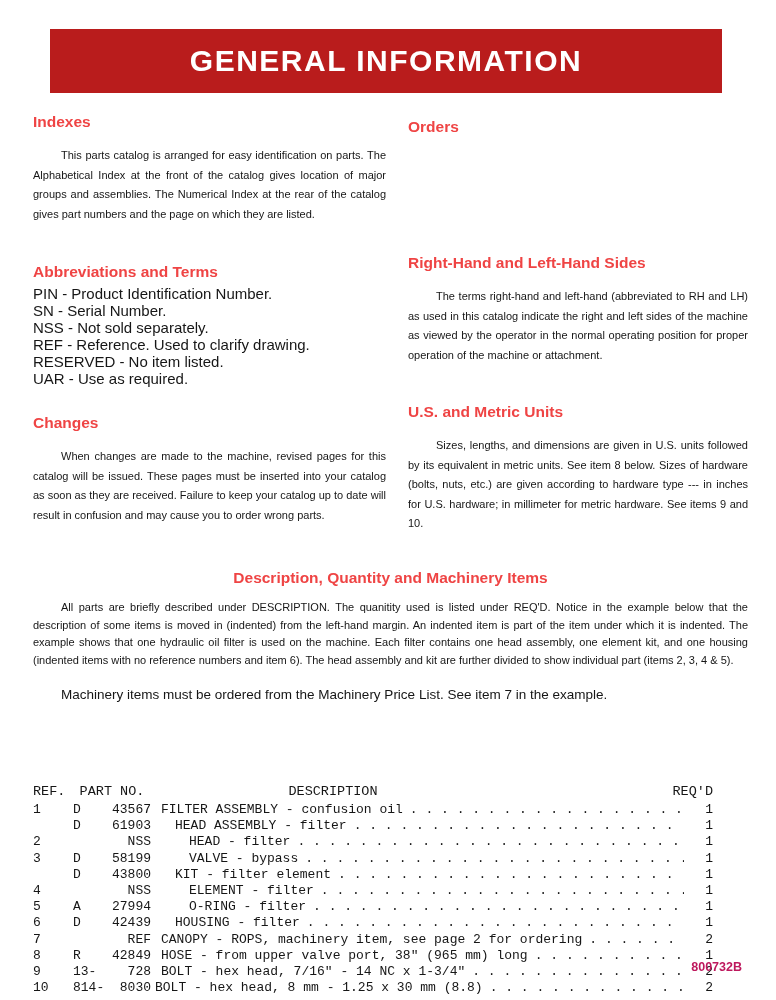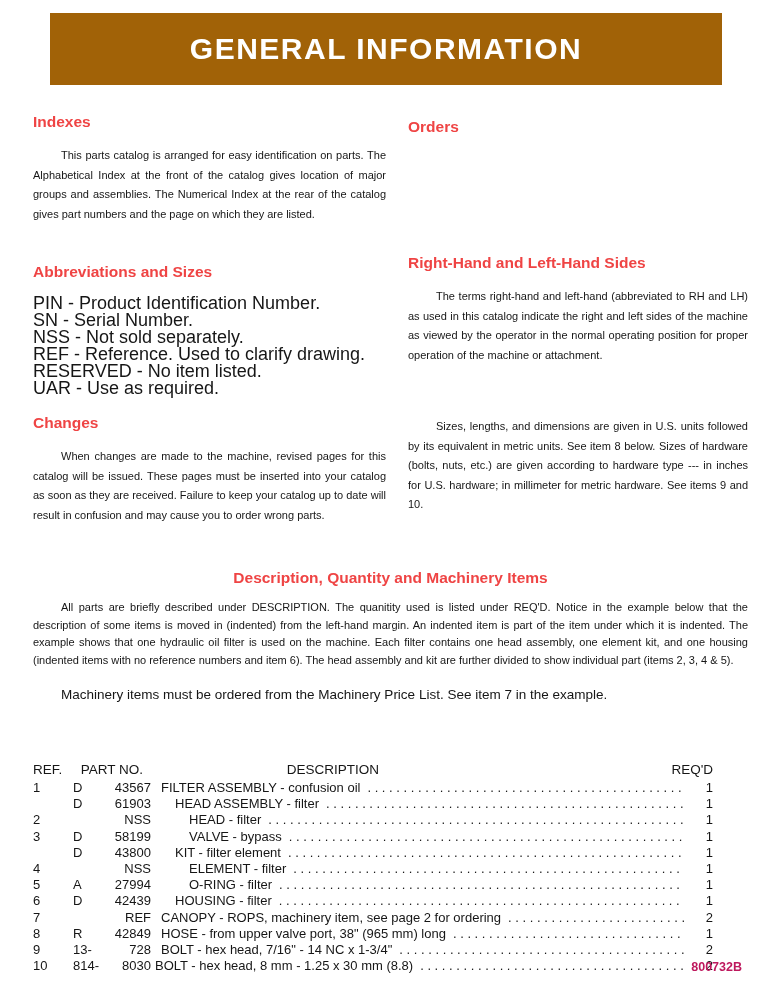--- a/index.html
+++ b/index.html
@@ -2,43 +2,43 @@
 <html><head>
 <meta charset="utf-8">
 <style>
   html,body{margin:0;padding:0;background:#e8e8e8;}
   .page{
     position:relative;width:776px;height:1000px;margin:0 auto;background:#ffffff;
     font-family:"Liberation Sans",sans-serif;color:#161616;overflow:hidden;
   }
   
   .header-bar{
-    position:absolute;left:50px;top:13px;width:672px;height:72px;background:#a16207;
+    position:absolute;left:50px;top:29px;width:672px;height:64px;background:#b91c1c;
     display:flex;align-items:center;justify-content:center;
   }
   .header-title{color:#fff;font-size:30px;font-weight:bold;letter-spacing:1.5px;}
   
   .col{position:absolute;top:105px;}
   .col-left{left:33px;width:353px;}
   .col-right{left:408px;width:340px;}
   .sec{position:absolute;left:0;right:0;}
   .sec-indexes{top:7px;} .sec-abbrev{top:157px;} .sec-changes{top:308px;}
   .sec-orders{top:12px;} .sec-sides{top:148px;} .sec-units{top:297px;}
   h2{margin:0;font-size:15.5px;font-weight:bold;line-height:19px;color:#ef4444;}
   .body{margin:15px 0 0;font-size:11px;line-height:19.5px;}
   .just{text-align:justify;}
   .ind{text-indent:28px;}
-  .abbr-list{margin-top:14px;font-size:18px;line-height:17px;}
+  .abbr-list{margin-top:4px;font-size:15px;line-height:17px;}
   
   .desc-block{position:absolute;left:33px;top:560px;width:715px;}
   .desc-block h2{text-align:center;margin-top:8px;}
   .desc-para{line-height:17.5px;margin-top:12px;}
   .note{font-size:13.5px;line-height:17.5px;margin:17px 0 0;text-indent:28px;}
   
-  .parts-table{position:absolute;left:33px;top:762px;width:680px;font-size:13px;}
+  .parts-table{position:absolute;left:33px;top:784px;width:680px;font-size:13px;font-family:Liberation Mono, monospace;}
   .trow{display:flex;align-items:baseline;height:16.2px;line-height:16.2px;white-space:nowrap;}
   .thead{height:17px;margin-bottom:1px;font-size:13.5px;}
   .c-ref{width:40px;flex:none;}
   .c-prefix{width:36px;flex:none;}
   .c-num{width:42px;flex:none;text-align:right;}
   .c-partno{width:78px;flex:none;text-align:center;}
   .c-desc{flex:1;min-width:0;display:flex;align-items:baseline;padding-left:10px;}
   .c-desc-h{display:block;text-align:center;padding-right:160px;}
   .c-qty{width:26px;flex:none;text-align:right;}
   .thead .c-qty{width:48px;}
@@ -56,21 +56,21 @@
   <div class="header-bar">
     <span class="header-title">GENERAL INFORMATION</span>
   </div>
 
   <div class="col col-left">
     <section class="sec sec-indexes">
       <h2>Indexes</h2>
       <p class="body just ind">This parts catalog is arranged for easy identification on parts. The Alphabetical Index at the front of the catalog gives location of major groups and assemblies. The Numerical Index at the rear of the catalog gives part numbers and the page on which they are listed.</p>
     </section>
     <section class="sec sec-abbrev">
-      <h2>Abbreviations and Sizes</h2>
+      <h2>Abbreviations and Terms</h2>
       <div class="abbr-list">
         <div>PIN - Product Identification Number.</div>
         <div>SN - Serial Number.</div>
         <div>NSS - Not sold separately.</div>
         <div>REF - Reference. Used to clarify drawing.</div>
         <div>RESERVED - No item listed.</div>
         <div>UAR - Use as required.</div>
       </div>
     </section>
     <section class="sec sec-changes">
@@ -81,20 +81,21 @@
 
   <div class="col col-right">
     <section class="sec sec-orders">
       <h2>Orders</h2>
     </section>
     <section class="sec sec-sides">
       <h2>Right-Hand and Left-Hand Sides</h2>
       <p class="body just ind">The terms right-hand and left-hand (abbreviated to RH and LH) as used in this catalog indicate the right and left sides of the machine as viewed by the operator in the normal operating position for proper operation of the machine or attachment.</p>
     </section>
     <section class="sec sec-units">
+      <h2>U.S. and Metric Units</h2>
       <p class="body just ind">Sizes, lengths, and dimensions are given in U.S. units followed by its equivalent in metric units. See item 8 below. Sizes of hardware (bolts, nuts, etc.) are given according to hardware type --- in inches for U.S. hardware; in millimeter for metric hardware. See items 9 and 10.</p>
     </section>
   </div>
 
   <div class="desc-block">
     <h2>Description, Quantity and Machinery Items</h2>
     <p class="body just ind desc-para">All parts are briefly described under DESCRIPTION. The quanitity used is listed under REQ'D. Notice in the example below that the description of some items is moved in (indented) from the left-hand margin. An indented item is part of the item under which it is indented. The example shows that one hydraulic oil filter is used on the machine. Each filter contains one head assembly, one element kit, and one housing (indented items with no reference numbers and item 6). The head assembly and kit are further divided to show individual part (items 2, 3, 4 &amp; 5).</p>
     <p class="note">Machinery items must be ordered from the Machinery Price List. See item 7 in the example.</p>
   </div>
 

